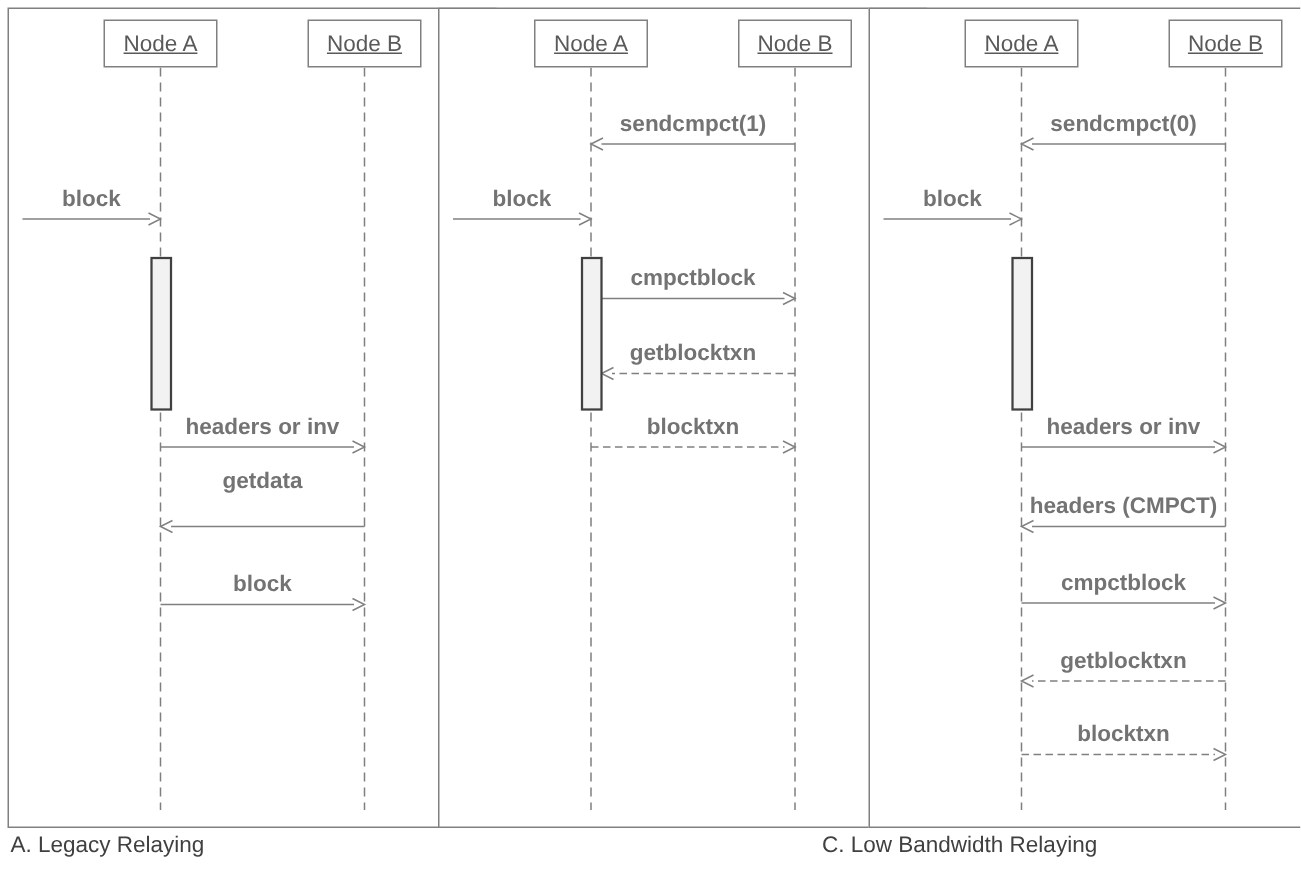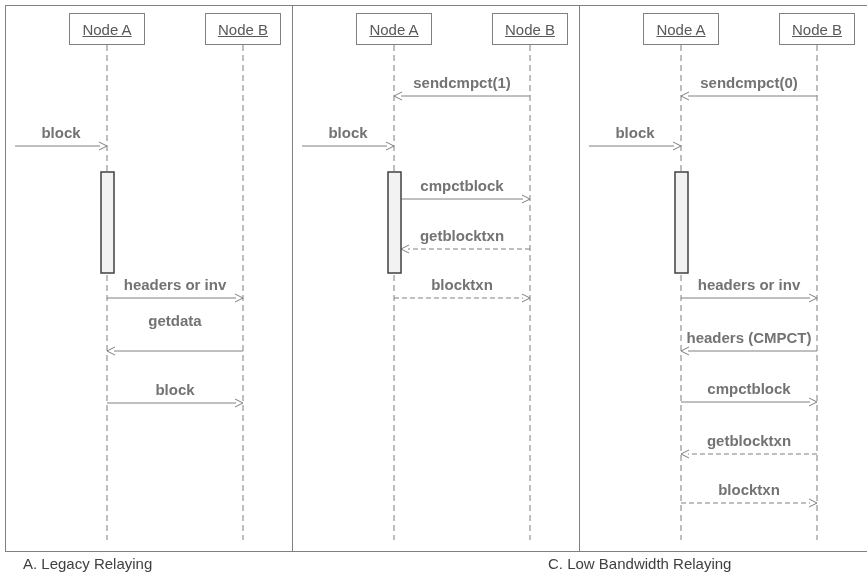--- a/index.html
+++ b/index.html
@@ -116,16 +116,16 @@
     </div>
     <div class="msg span" style="top:68px;">sendcmpct(0)</div>
     <div class="msg ext" style="top:118px;">block</div>
     <div class="msg span" style="top:270px;">headers or inv</div>
     <div class="msg span" style="top:323px;">headers (CMPCT)</div>
     <div class="msg span" style="top:374px;">cmpctblock</div>
     <div class="msg span" style="top:426px;">getblocktxn</div>
     <div class="msg span" style="top:475px;">blocktxn</div>
   </div>
 
-  <div class="caption" style="left:23px;">A. Legacy Relaying</div>
+  <div class="caption" style="left:7px;">A. Legacy Relaying</div>
   <div class="caption" style="left:548px;">C. Low Bandwidth Relaying</div>
 
 </div>
 
 </body></html>

